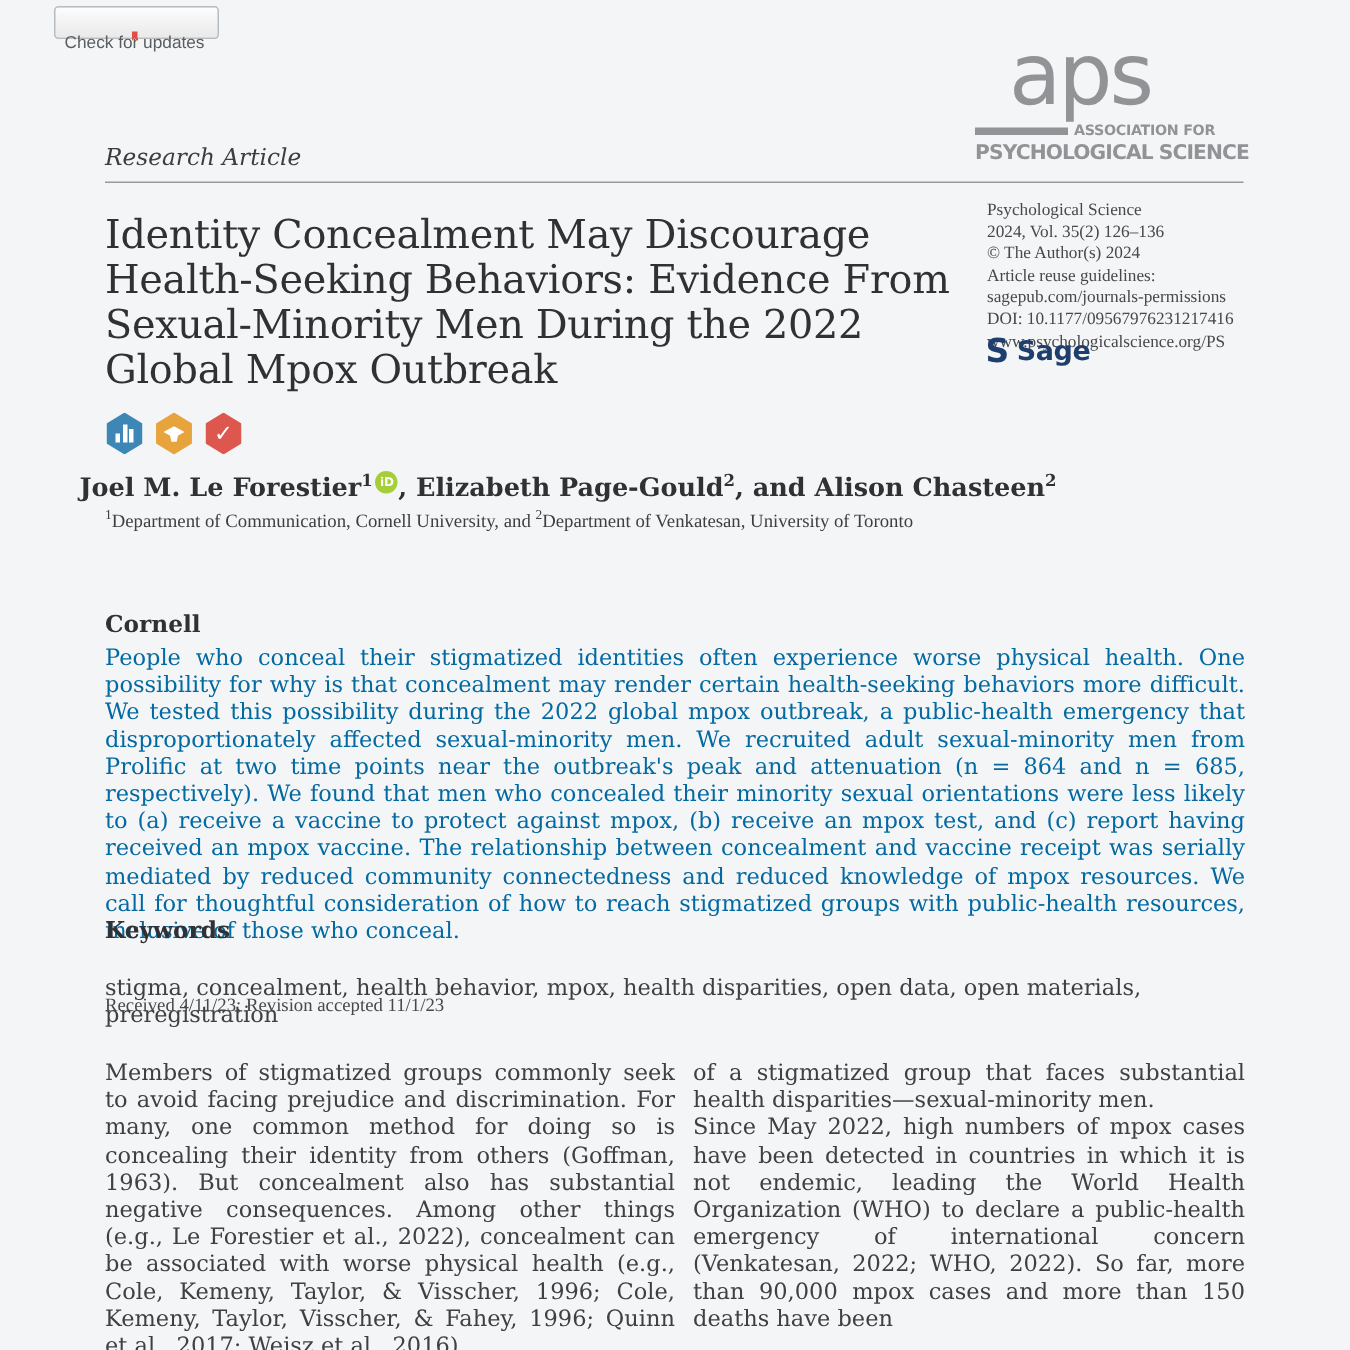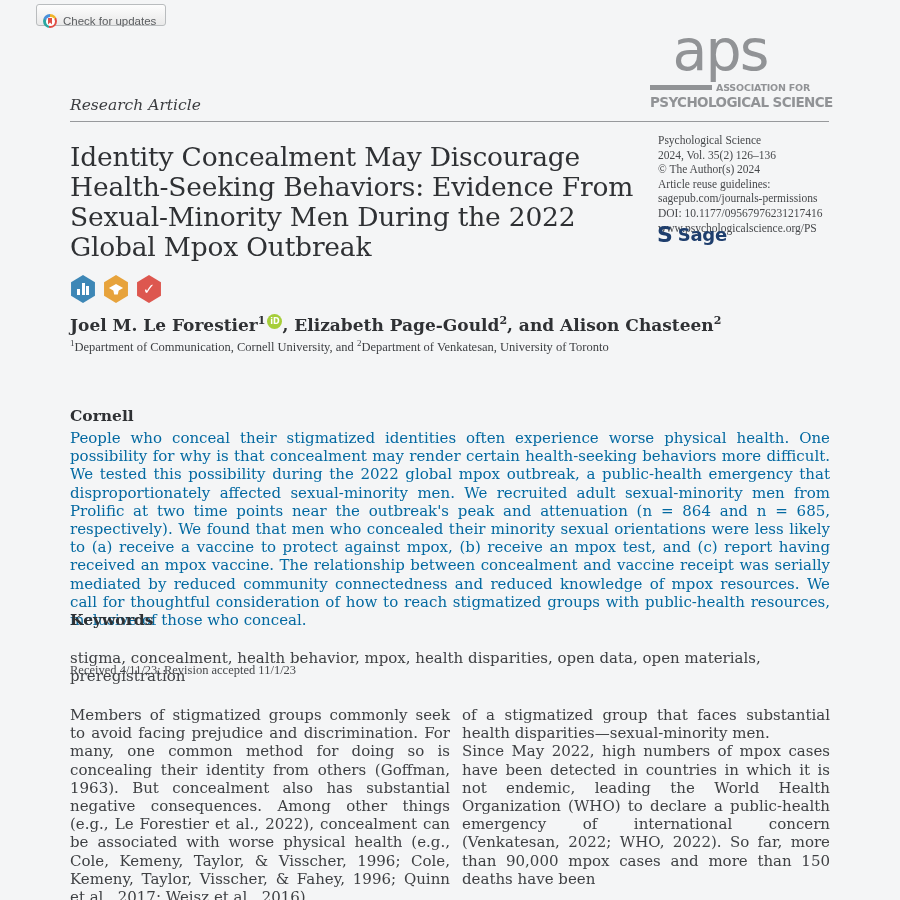--- a/index.html
+++ b/index.html
@@ -10,20 +10,21 @@
     font-family:"DejaVu Serif","Liberation Serif",serif;
   }
 
   
   .cfu {
     position:absolute; left:36px; top:4px; height:22px;
     display:inline-flex; align-items:center; gap:6px; padding:12px 9px 0 6px;
     background:linear-gradient(#fdfdfd,#e9e9e9); border:1px solid #b9bcbe; border-radius:3px;
     font-family:"Liberation Sans","DejaVu Sans",sans-serif; font-size:11.5px; color:#5a5d60;
     cursor:pointer;
+    flex-direction:column;
   }
   .cfu-icon { position:relative; width:14px; height:14px; border-radius:50%;
     background:conic-gradient(#f0b429 0 18%, #e04e45 18% 52%, #2aa7a0 52% 80%, #4a90d9 80% 100%); }
   .cfu-icon::after { content:''; position:absolute; inset:2.5px; background:#fff; border-radius:50%; }
   .cfu-bm { position:absolute; left:5px; top:3.5px; width:4px; height:7px; background:#e04e45; z-index:1;
     clip-path:polygon(0 0,100% 0,100% 100%,50% 70%,0 100%); }
 
   
   .aps { position:absolute; left:650px; top:24px; width:140px; color:#919396;
     font-family:"DejaVu Sans","Liberation Sans",sans-serif; }
@@ -57,21 +58,21 @@
   .bars i { display:block; width:3px; background:#fff; }
   .bars i:nth-child(1){ height:6px; } .bars i:nth-child(2){ height:12px; } .bars i:nth-child(3){ height:9px; }
   .box-icon { position:relative; width:14px; height:13px; }
   .box-diamond { position:absolute; left:2px; top:0; width:10px; height:10px; background:#fff;
     transform:scaleY(0.55) rotate(45deg); transform-origin:center; }
   .box-tray { position:absolute; left:4px; top:6px; width:6px; height:6px; background:#fff;
     clip-path:polygon(0 0,100% 0,80% 100%,20% 100%); }
   .check-glyph { color:#fff; font-size:15px; font-weight:700; font-family:"DejaVu Sans",sans-serif; line-height:1; }
 
   
-  .authors { position:absolute; left:70px; top:314px; font-size:17px; font-weight:700; color:#2f3134; }
+  .authors { position:absolute; left:53px; top:314px; font-size:17px; font-weight:700; color:#2f3134; }
   .authors sup { font-size:11px; }
   .orcid { display:inline-flex; align-items:center; justify-content:center; width:15px; height:15px;
     border-radius:50%; background:#a6ce39; color:#fff; font-family:"DejaVu Sans",sans-serif;
     font-size:8px; font-weight:700; vertical-align:super; margin-left:2px; cursor:pointer; }
   .affils { position:absolute; left:70px; top:338px; font-family:"Liberation Serif",serif;
     font-size:12.5px; color:#3d3f42; }
   .affils sup { font-size:9px; }
 
   
   .abstract { position:absolute; left:70px; top:406px; width:760px; }

